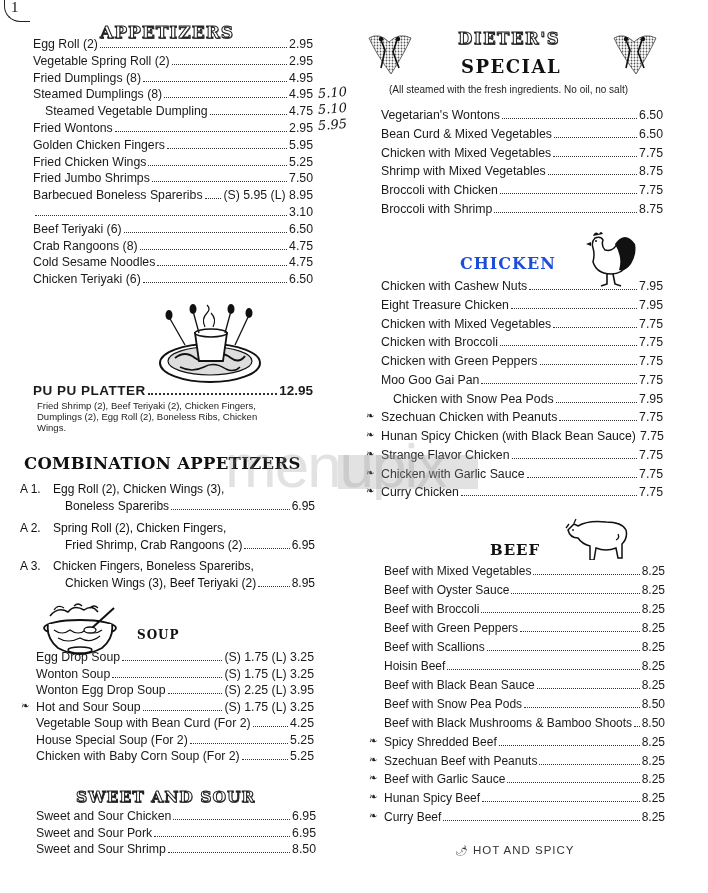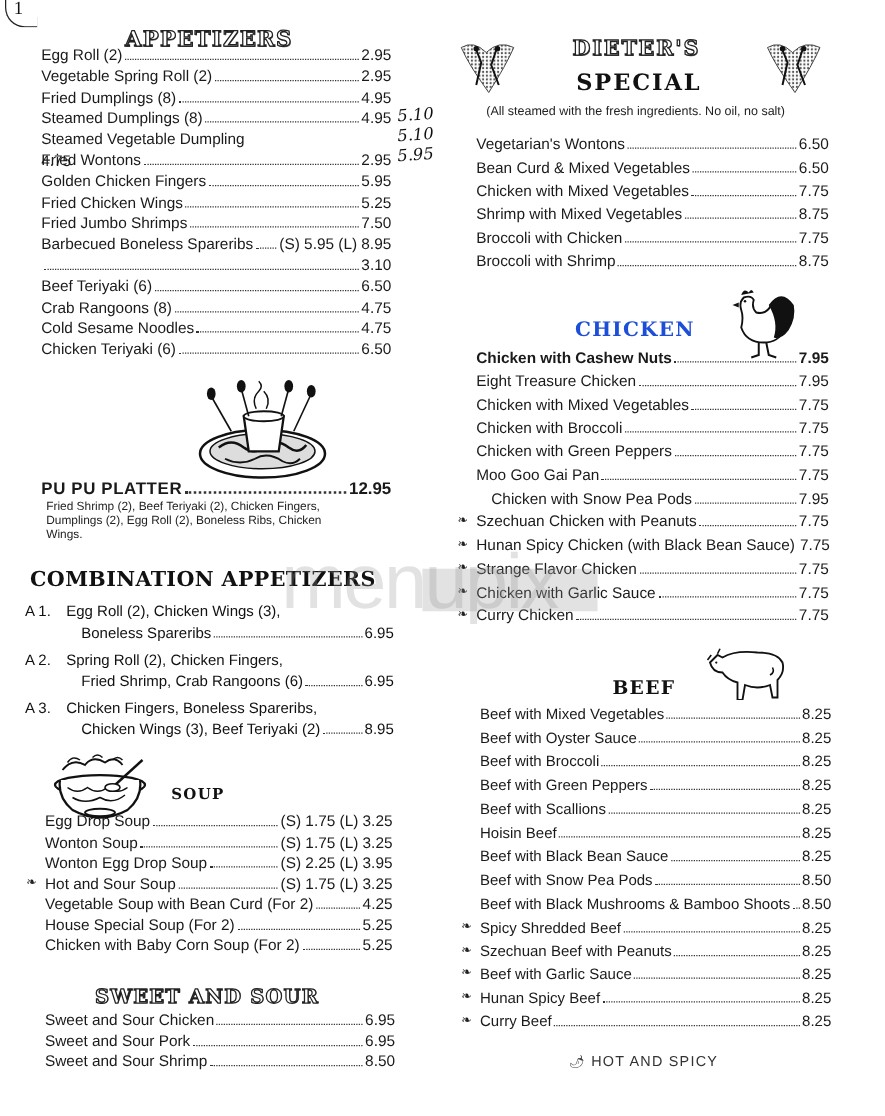--- a/index.html
+++ b/index.html
@@ -83,21 +83,21 @@
     <div class="row" style="position: absolute; left: 0px; right: 0px; top: 33.6px;">
       <span class="name">Fried Dumplings (8)</span>
       <span class="dots"></span>
       <span class="price">4.95</span>
     </div>
     <div class="row" style="position: absolute; left: 0px; right: 0px; top: 50.4px;">
       <span class="name">Steamed Dumplings (8)</span>
       <span class="dots"></span>
       <span class="price">4.95</span>
     </div>
-    <div class="row" style="position: absolute; left: 0px; right: 0px; top: 67.2px; flex-direction: column;">
+    <div class="row" style="position: absolute; left: 12px; right: 0px; top: 67.2px;">
       <span class="name">Steamed Vegetable Dumpling</span>
       <span class="dots"></span>
       <span class="price">4.75</span>
     </div>
     <div class="row" style="position: absolute; left: 0px; right: 0px; top: 84px;">
       <span class="name">Fried Wontons</span>
       <span class="dots"></span>
       <span class="price">2.95</span>
     </div>
     <div class="row" style="position: absolute; left: 0px; right: 0px; top: 100.8px;">
@@ -186,21 +186,21 @@
       <div class="line2" style="right:0;">
         <span>Boneless Spareribs</span>
         <span class="dots" style="flex:1 1 auto;"></span>
         <span>6.95</span>
       </div>
     </div>
     <div class="combo-row" style="left: 0px; right: 0px; top: 38.5px; height: 34px;">
       <span class="code">A 2.</span>
       <span class="line1">Spring Roll (2), Chicken Fingers,</span>
       <div class="line2" style="right:0;">
-        <span>Fried Shrimp, Crab Rangoons (6)</span>
+        <span>Fried Shrimp, Crab Rangoons (2)</span>
         <span class="dots" style="flex:1 1 auto;"></span>
         <span>6.95</span>
       </div>
     </div>
     <div class="combo-row" style="left: 0px; right: 0px; top: 77px; height: 34px;">
       <span class="code">A 3.</span>
       <span class="line1">Chicken Fingers, Boneless Spareribs,</span>
       <div class="line2" style="right:0;">
         <span>Chicken Wings (3), Beef Teriyaki (2)</span>
         <span class="dots" style="flex:1 1 auto;"></span>
@@ -351,21 +351,21 @@
     <path d="M8 8 q2 -6 6 -2 q2 -4 4 0" fill="#111"></path>
     <path d="M10 10 q-4 4 -2 10 q2 6 0 14 q4 12 18 12 q12 0 16 -10 q6 -12 0 -22 q-6 -6 -10 2 q-4 8 -12 6 q-4 -4 -2 -10 q-2 -4 -8 -2 Z" fill="#fff" stroke="#111" stroke-width="1.5"></path>
     <path d="M30 16 q10 -14 20 0 q2 10 -4 20 q-6 8 -12 6 q4 -12 -4 -26 Z" fill="#111"></path>
     <path d="M6 14 l-5 2 l5 2" fill="#111"></path>
     <circle cx="11" cy="13" r="1" fill="#111"></circle>
     <path d="M22 46 l0 10 l-6 2 M28 46 l2 10 l6 2" fill="none" stroke="#111" stroke-width="1.6"></path>
   </svg>
 </div>
 <div class="abs heading" style="left:460px; top:254px; font-size:16px; color:#1d4ed8;">CHICKEN</div>
 <div class="menu-list" id="chicken-list" style="left:381px; top:279px; width:282px;">
-    <div class="row" style="position: absolute; left: 0px; right: 0px; top: 0px; font-weight: bold;">
+    <div class="row" style="position: absolute; left: 0px; right: 0px; top: 0px;">
       <span class="name">Chicken with Cashew Nuts</span>
       <span class="dots"></span>
       <span class="price">7.95</span>
     </div>
     <div class="row" style="position: absolute; left: 0px; right: 0px; top: 18.75px;">
       <span class="name">Eight Treasure Chicken</span>
       <span class="dots"></span>
       <span class="price">7.95</span>
     </div>
     <div class="row" style="position: absolute; left: 0px; right: 0px; top: 37.5px;">

